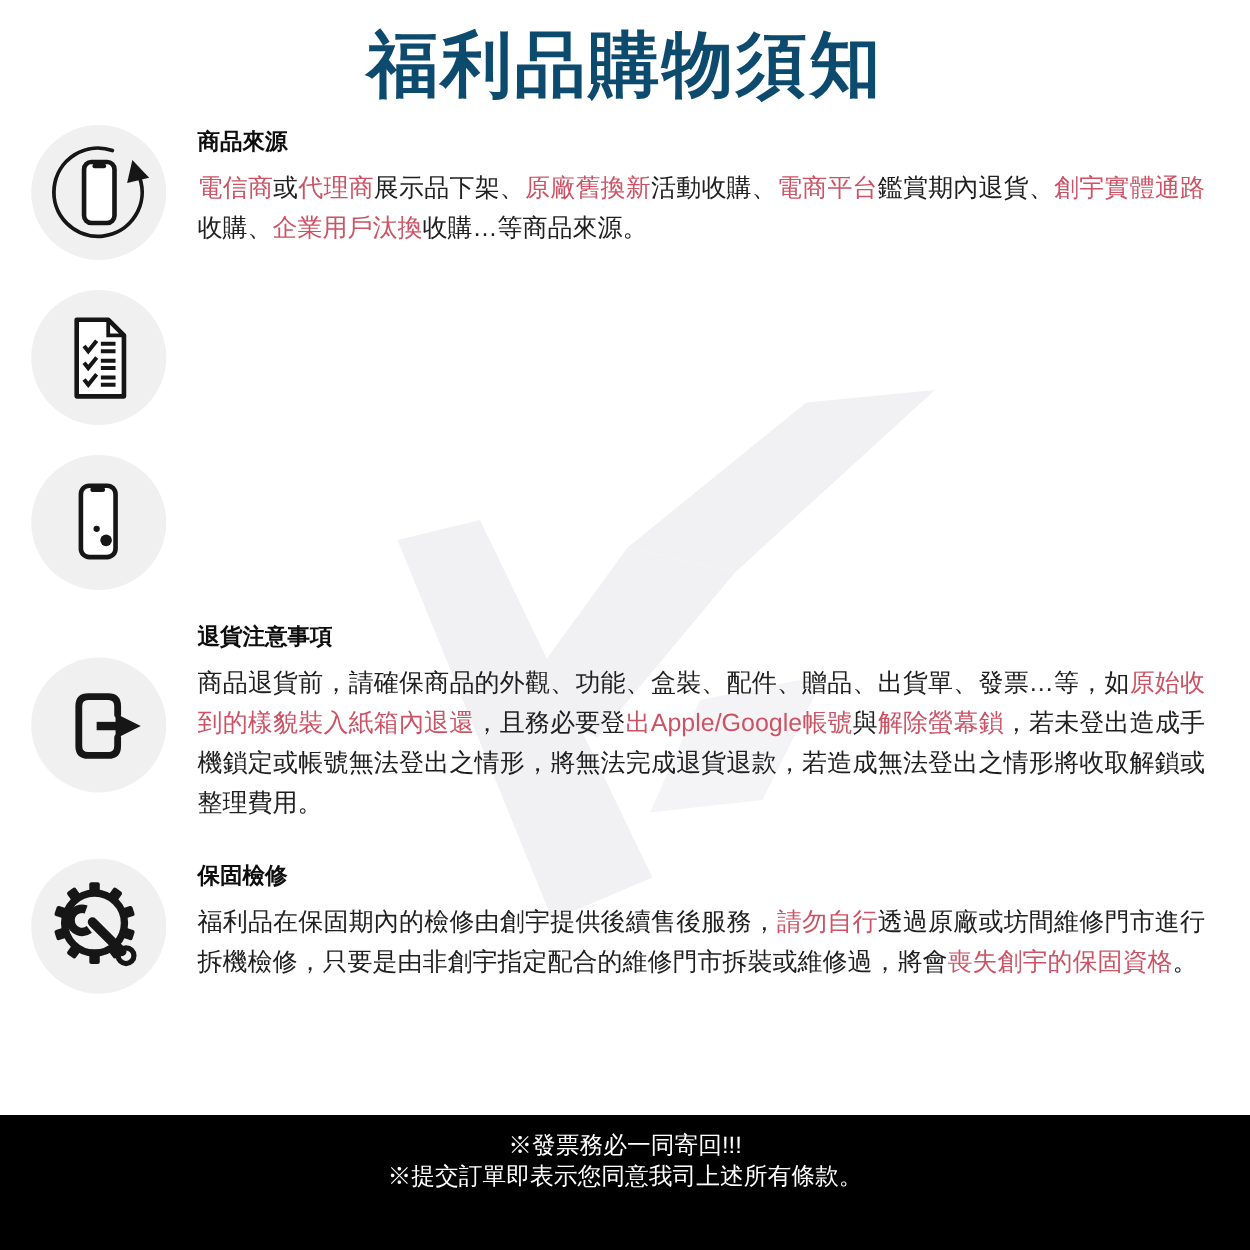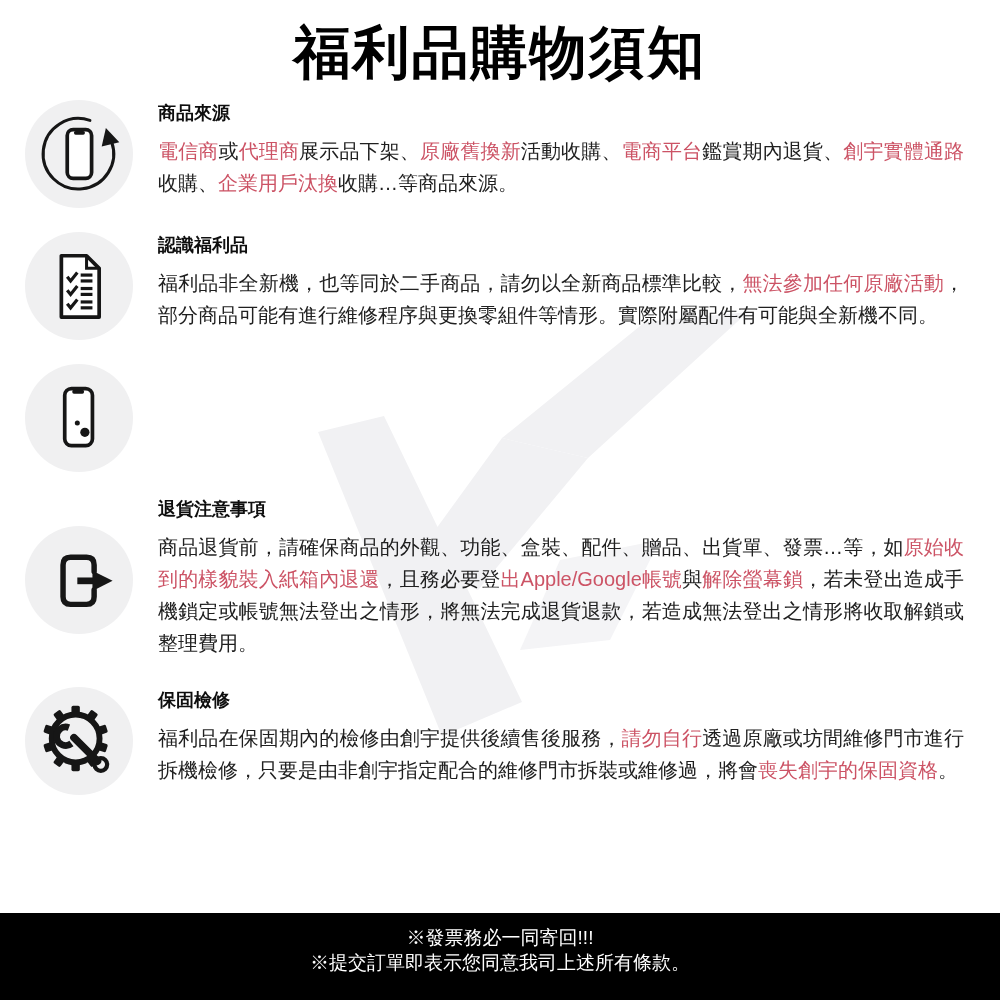--- a/index.html
+++ b/index.html
@@ -3,36 +3,36 @@
 <meta charset="utf-8">
 <style>
   html,body{margin:0;padding:0;background:#ffffff;}
   .page{
     position:relative;width:1000px;height:1000px;background:#ffffff;overflow:hidden;
     font-family:"Liberation Sans",sans-serif;
   }
   .watermark{position:absolute;left:0;top:0;width:1000px;height:1000px;z-index:0;pointer-events:none;}
   .title{
     position:relative;z-index:1;text-align:center;margin:0;padding-top:16px;
-    font-size:57px;font-weight:900;color:#000000;letter-spacing:2px;line-height:72px;
+    font-size:57px;font-weight:900;color:#0c4a6e;letter-spacing:2px;line-height:72px;
   }
   .sections{position:relative;z-index:1;margin-top:8px;}
   .section{display:flex;margin-bottom:24px;}
   .icon-col{flex:0 0 158px;display:flex;justify-content:center;align-items:center;}
   .icon-circle{
     width:108px;height:108px;border-radius:50%;background:#f0f0f1;
     display:flex;align-items:center;justify-content:center;transform:translateY(4px);
   }
   .icon-circle svg{display:block;}
   .content{flex:1;padding-right:36px;}
   .heading{font-size:18px;font-weight:700;color:#0e0e0e;margin:0 0 5px 0;line-height:34px;}
   .body-text{font-size:20px;line-height:32px;color:#202020;margin:0;text-align:justify;}
   .body-text .red{color:#cc5365;}
   .footer{
-    position:absolute;left:0;right:0;bottom:0;height:87px;background:#000;color:#fff;
+    position:absolute;left:0;right:0;bottom:0;height:108px;background:#000;color:#fff;
     z-index:2;text-align:center;box-sizing:border-box;padding-top:12px;
   }
   .footer-line{font-size:19px;line-height:25px;}
 </style>
 </head>
 <body>
 
 <div class="page">
 
   <svg class="watermark" viewBox="0 0 1000 1000" aria-hidden="true">
@@ -75,24 +75,20 @@
               <line x1="52" y1="44" x2="66" y2="44"></line>
               <path d="M 36,55 l 4,5 l 8,-10"></path>
               <line x1="52" y1="53" x2="66" y2="53"></line>
               <line x1="52" y1="60" x2="66" y2="60"></line>
               <path d="M 36,71 l 4,5 l 8,-10"></path>
               <line x1="52" y1="69" x2="66" y2="69"></line>
               <line x1="52" y1="76" x2="66" y2="76"></line>
             </g>
           </svg>
         </div>
-      </div>
-      <div class="content">
-        <h2 class="heading">認識福利品</h2>
-        <p class="body-text"><span>福利品非全新機，也等同於二手商品，請勿以全新商品標準比較，</span><span class="red">無法參加任何原廠活動</span><span>，部分商品可能有進行維修程序與更換零組件等情形。實際附屬配件有可能與全新機不同。</span></p>
       </div>
     </div>
 
     <div class="section">
       <div class="icon-col">
         <div class="icon-circle">
           <svg width="84" height="84" viewBox="0 0 100 100">
             <rect x="33" y="15" width="33" height="68" rx="8" fill="#ffffff" stroke="#161616" stroke-width="4.4"></rect>
             <rect x="42" y="16.5" width="14" height="4.5" rx="2" fill="#161616"></rect>
             <circle cx="48" cy="56" r="3" fill="#161616"></circle>

